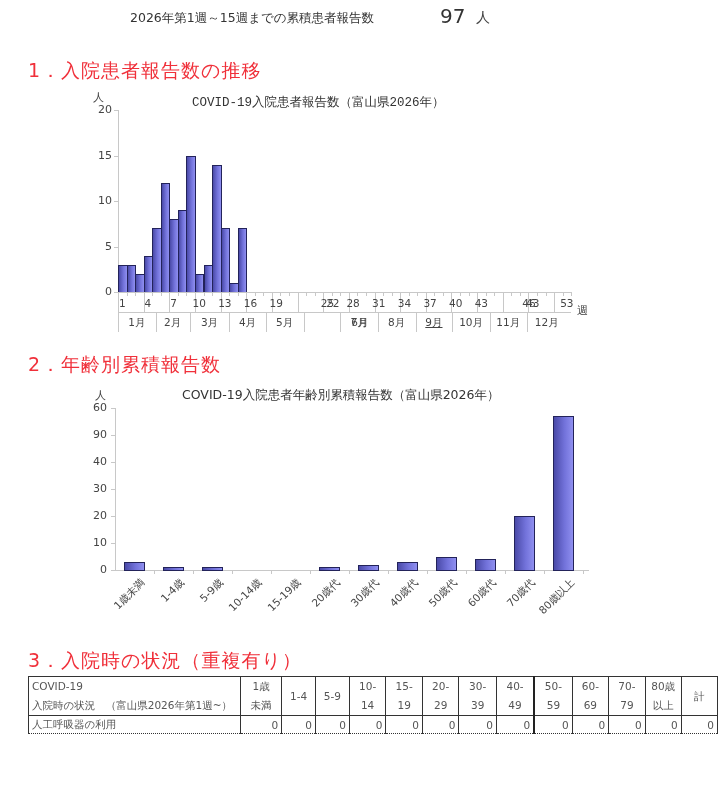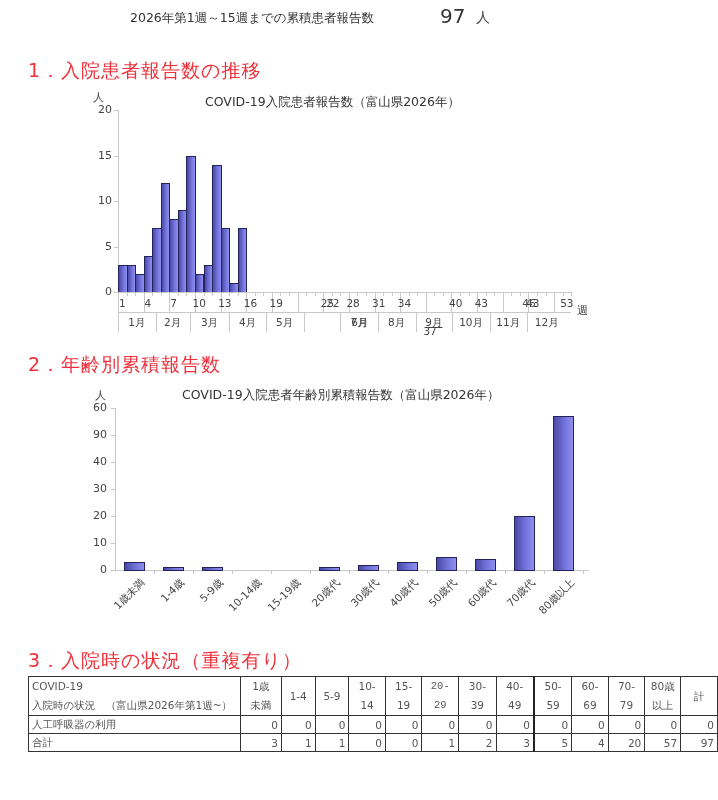--- a/index.html
+++ b/index.html
@@ -27,21 +27,21 @@
 </head>
 <body>
 
 <div class="abs summary">2026年第1週～15週までの累積患者報告数</div>
 <div class="abs summary-count">97</div>
 <div class="abs summary-unit">人</div>
 
 <div class="abs section-title" style="left:28px;top:58px;">1．入院患者報告数の推移</div>
 
 <div class="abs" id="chart1" style="left:0;top:85px;width:718px;height:250px;">
-  <div class="abs chart-title" style="left:205px;top:9px;">COVID-19入院患者報告数（富山県2026年）</div>
+  <div class="abs chart-title" style="left:192px;top:9px;font-family:Liberation Mono, monospace;">COVID-19入院患者報告数（富山県2026年）</div>
   <div class="abs yunit" style="left:93px;top:5px;">人</div>
   <div id="c1-yticks">
       <div class="abs ytick" style="left:90px;top:200px;">0</div>
       <div class="grid-axis" style="left:114px;top:207px;width:4px;height:1px;"></div>
       <div class="abs ytick" style="left:90px;top:154.5px;">5</div>
       <div class="grid-axis" style="left:114px;top:161.5px;width:4px;height:1px;"></div>
       <div class="abs ytick" style="left:90px;top:109px;">10</div>
       <div class="grid-axis" style="left:114px;top:116px;width:4px;height:1px;"></div>
       <div class="abs ytick" style="left:90px;top:63.5px;">15</div>
       <div class="grid-axis" style="left:114px;top:70.5px;width:4px;height:1px;"></div>
@@ -127,21 +127,21 @@
       <div class="xtick" style="left:163.57500000000002px;top:212px;">7</div>
       <div class="xtick" style="left:189.225px;top:212px;">10</div>
       <div class="xtick" style="left:214.87500000000003px;top:212px;">13</div>
       <div class="xtick" style="left:240.525px;top:212px;">16</div>
       <div class="xtick" style="left:266.17499999999995px;top:212px;">19</div>
       <div class="xtick" style="left:291.825px;top:212px;margin-left:31px;">22</div>
       <div class="xtick" style="left:317.475px;top:212px;">25</div>
       <div class="xtick" style="left:343.125px;top:212px;">28</div>
       <div class="xtick" style="left:368.775px;top:212px;">31</div>
       <div class="xtick" style="left:394.425px;top:212px;">34</div>
-      <div class="xtick" style="left:420.075px;top:212px;margin-top:28px;">37</div>
+      <div class="xtick" style="left:420.075px;top:212px;">37</div>
       <div class="xtick" style="left:445.725px;top:212px;">40</div>
       <div class="xtick" style="left:471.375px;top:212px;">43</div>
       <div class="xtick" style="left:519px;top:212px;">46</div>
       <div class="xtick" style="left:522.6750000000001px;top:212px;">43</div>
       <div class="xtick" style="left:556.875px;top:212px;">53</div>
       <div class="grid-axis" style="left:118px;top:227px;width:453.1500000000001px;height:1px;"></div>
       <div class="grid-axis" style="left:118px;top:227px;width:1px;height:20px;"></div>
       <div class="month" style="left:118px;top:231px;width:37.620000000000005px;">1月</div>
       <div class="grid-axis" style="left:155.62px;top:227px;width:1px;height:20px;"></div>
       <div class="month" style="left:155.62px;top:231px;width:34.19999999999999px;">2月</div>
@@ -248,21 +248,21 @@
         </td>
         <td class="hdr" style="width:30px;line-height:19px;">
           <div>5-9</div>
         </td>
         <td class="hdr" style="width:32px;line-height:19px;">
           <div>10-14</div>
         </td>
         <td class="hdr" style="width:32px;line-height:19px;margin-top:46px;">
           <div>15-19</div>
         </td>
-        <td class="hdr" style="width:32px;line-height:19px;font-family:Liberation Mono, monospace;">
+        <td class="hdr" style="width:32px;line-height:19px;">
           <div>20-29</div>
         </td>
         <td class="hdr" style="width:33px;line-height:19px;">
           <div>30-39</div>
         </td>
         <td class="hdr" style="width:33px;line-height:19px;">
           <div>40-49</div>
         </td>
         <td class="hdr thick-l" style="width:33px;line-height:19px;">
           <div>50-59</div>
@@ -290,30 +290,14 @@
         <td class="num">0</td>
         <td class="num">0</td>
         <td class="num">0</td>
         <td class="num">0</td>
         <td class="num thick-l">0</td>
         <td class="num">0</td>
         <td class="num">0</td>
         <td class="num">0</td>
         <td class="num">0</td>
       </tr>
-      <tr>
-        <td>合計</td>
-        <td class="num">3</td>
-        <td class="num">1</td>
-        <td class="num">1</td>
-        <td class="num">0</td>
-        <td class="num">0</td>
-        <td class="num">1</td>
-        <td class="num">2</td>
-        <td class="num">3</td>
-        <td class="num thick-l">5</td>
-        <td class="num">4</td>
-        <td class="num">20</td>
-        <td class="num">57</td>
-        <td class="num">97</td>
-      </tr>
     </tbody>
 </table>
 
 </body></html>

